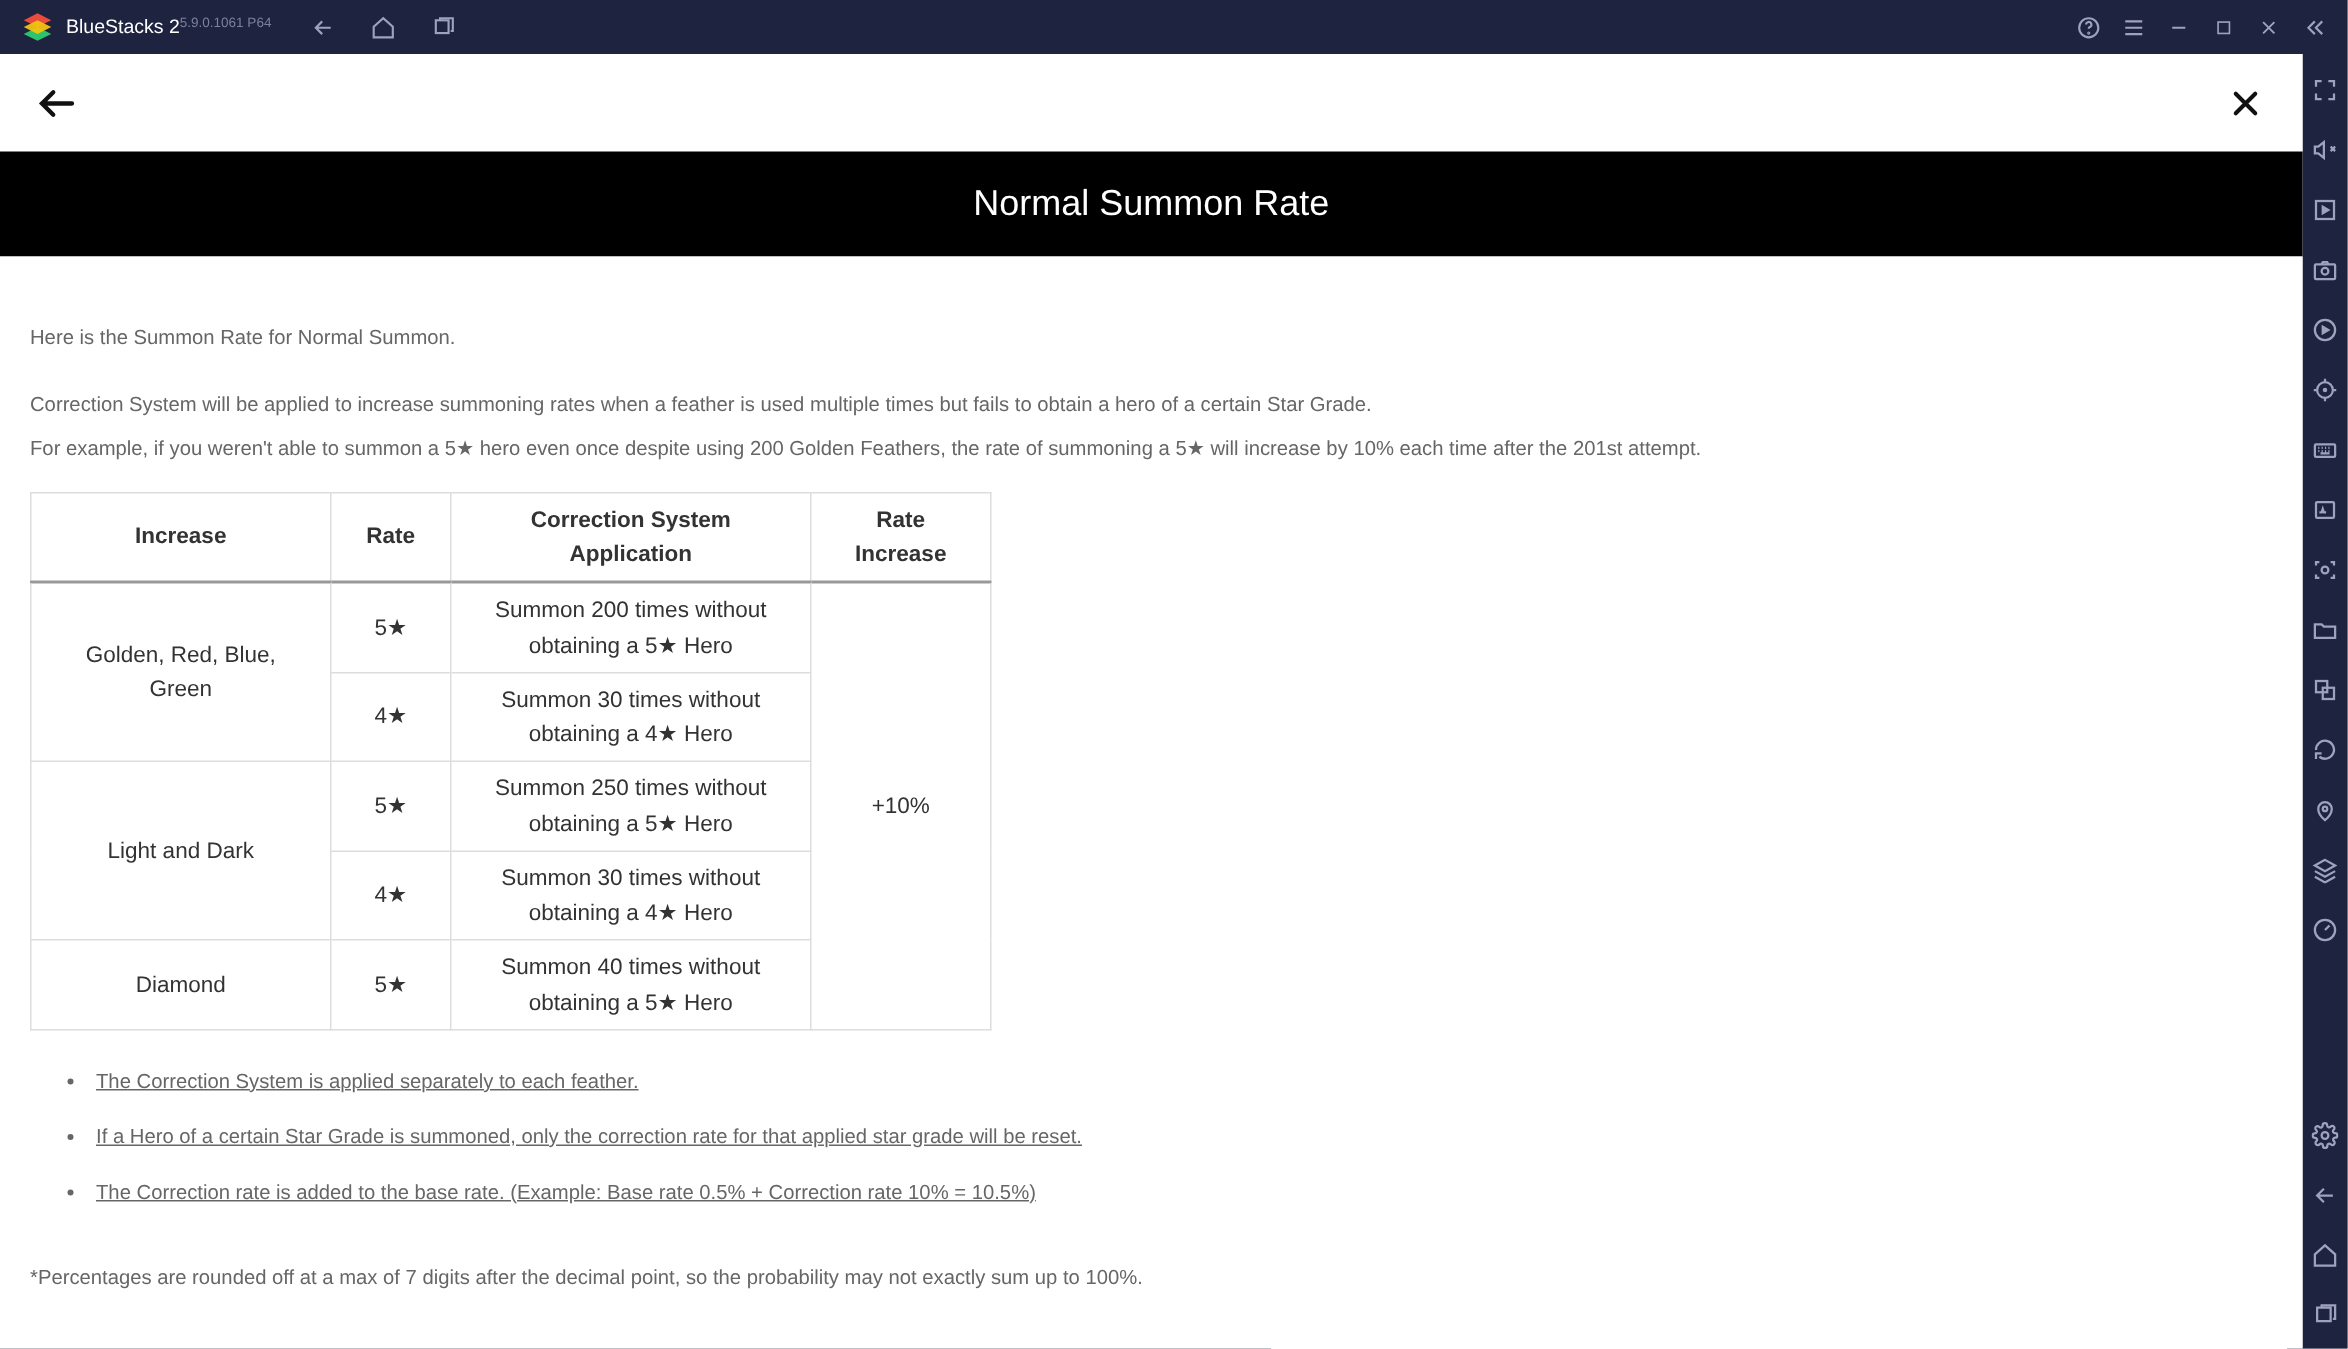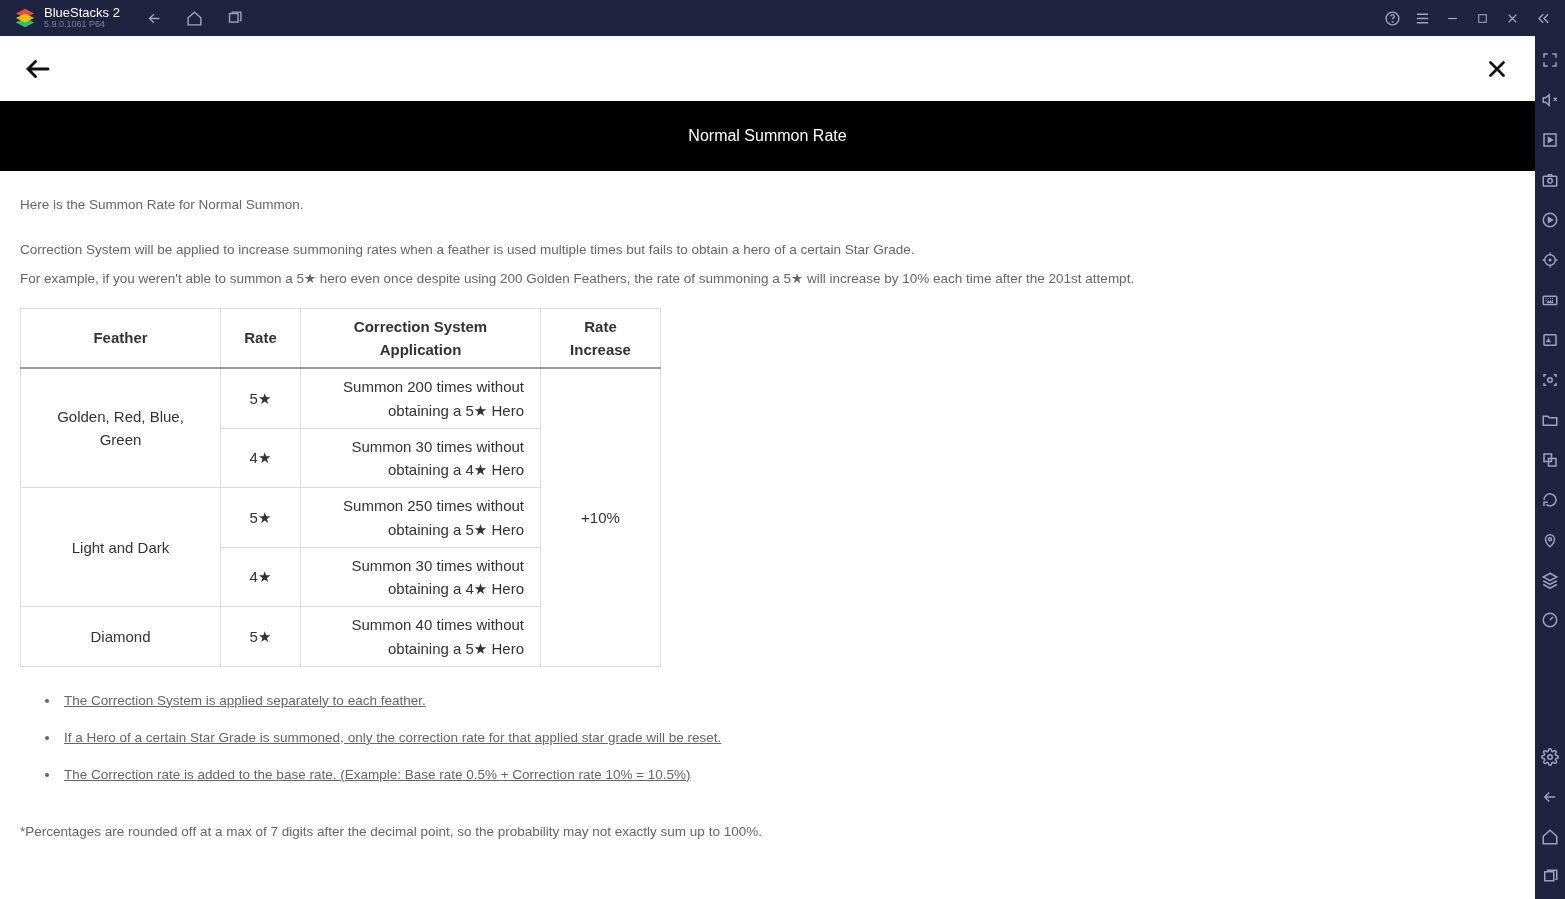--- a/index.html
+++ b/index.html
@@ -18,21 +18,21 @@
   align-items: center;
   padding: 0 8px;
   color: #9ea3bd;
 }
 .app-logo {
   width: 22px;
   height: 22px;
   margin-right: 8px;
   margin-left: 6px;
 }
-.app-title-block { display: flex; flex-direction: column; line-height: 1.1; }
+.app-title-block { display: flex; flex-direction: row; line-height: 1.1; }
 .app-title { color: #ffffff; font-size: 13px; font-weight: 500; }
 .app-version { color: #7b809e; font-size: 9px; }
 .tb-spacer { flex: 1; }
 .tb-icon {
   width: 30px; height: 30px;
   display: flex; align-items: center; justify-content: center;
   cursor: pointer;
   color: #9ea3bd;
 }
 .nav-icons { display: flex; align-items: center; margin-left: 20px; gap: 10px; }
@@ -89,32 +89,32 @@
   cursor: pointer;
   color: #111;
 }
 .black-bar {
   height: 70px;
   background: #000;
   color: #fff;
   display: flex;
   align-items: center;
   justify-content: center;
-  font-size: 16px;
+  font-size: 24px;
   font-weight: 500;
 }
 .content {
   position: absolute;
   top: 135px;
   left: 0;
   right: 0;
   bottom: 0;
   overflow-y: auto;
   background: #fff;
-  padding: 24px 20px 20px 20px;
+  padding: 44px 20px 20px 20px;
   color: #666;
   font-size: 13.5px;
   line-height: 1.55;
 }
 .content p { margin-bottom: 8px; }
 .content .para-intro { margin-bottom: 24px; }
 
 table.correction {
   border-collapse: collapse;
   background: #fff;
@@ -126,21 +126,21 @@
   border: 1px solid #ddd;
   padding: 6px 16px;
   text-align: center;
   color: #333;
   font-size: 15px;
 }
 table.correction th {
   font-weight: 700;
   border-bottom: 2px solid #999;
 }
-table.correction td.apply-col { text-align: right; }
+table.correction td.apply-col { text-align: center; }
 
 ul.notes {
   margin-left: 40px;
   margin-bottom: 36px;
   list-style: disc;
   text-decoration: underline;
 }
 ul.notes li { margin-bottom: 16px; padding-left: 4px; color: #666; }
 ul.notes li div { color: #666; }
 
@@ -349,21 +349,21 @@
   </div>
 
   <div class="content">
     <p class="para-intro">Here is the Summon Rate for Normal Summon.</p>
     <p>Correction System will be applied to increase summoning rates when a feather is used multiple times but fails to obtain a hero of a certain Star Grade.</p>
     <p>For example, if you weren't able to summon a 5★ hero even once despite using 200 Golden Feathers, the rate of summoning a 5★ will increase by 10% each time after the 201st attempt.</p>
 
     <table class="correction">
       <thead>
         <tr>
-          <th style="width:200px">Feather</th>
+          <th style="width:200px">Increase</th>
           <th style="width:80px">Rate</th>
           <th style="width:240px">Correction System Application</th>
           <th style="width:120px">Rate Increase</th>
         </tr>
       </thead>
       <tbody>
         <tr>
           <td rowspan="2">Golden, Red, Blue, Green</td>
           <td>5★</td>
           <td class="apply-col">Summon 200 times without obtaining a 5★ Hero</td>

